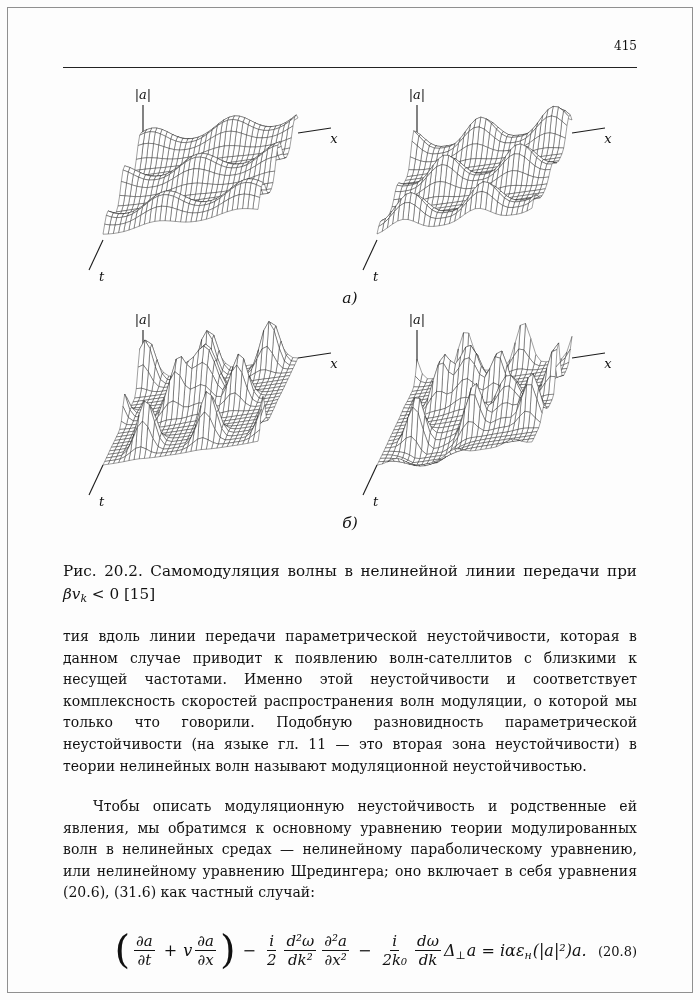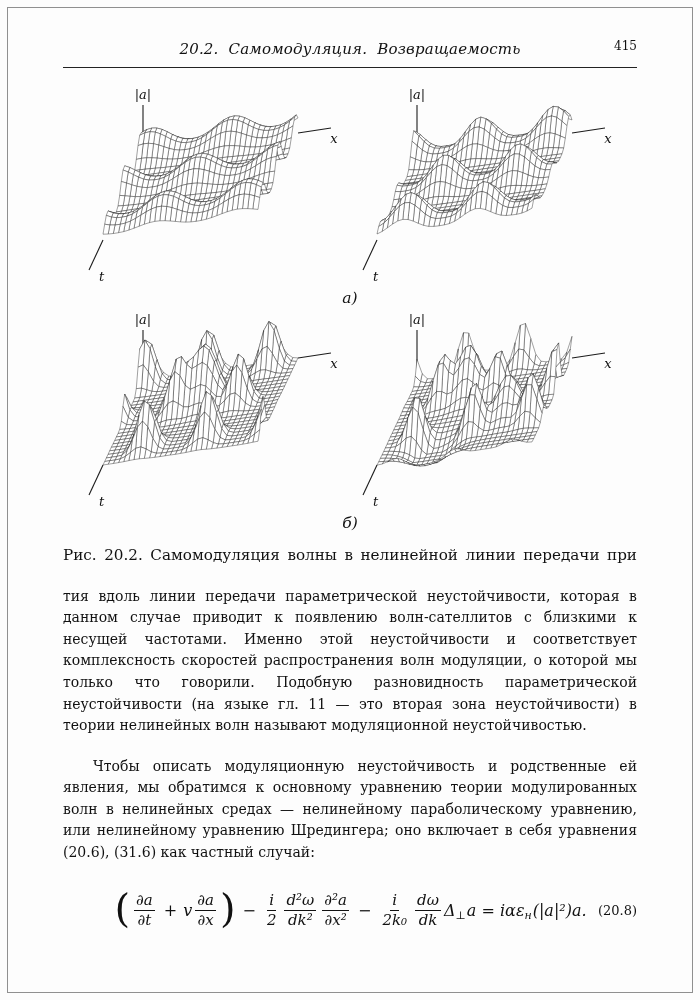--- a/index.html
+++ b/index.html
@@ -15,21 +15,21 @@
   .header-rule{border:none;border-top:1.3px solid #222;margin:7px 0 0}
 
   .figure{margin-top:16px}
   .fig-row{display:flex;justify-content:center;gap:14px}
   .panel{width:260px;height:205px}
   .row-label{text-align:center;font-style:italic;font-size:15.5px;margin:0 0 2px}
   .panel svg polygon{fill:#ffffff;stroke:#1c1c1c;stroke-width:.42}
   .panel svg line{stroke:#1c1c1c;stroke-width:1.1}
   .panel svg text{font-family:"DejaVu Serif",serif;font-style:italic;font-size:13px;fill:#111}
 
-  .caption{margin-top:12px;font-size:15.2px;line-height:1.5}
+  .caption{margin-top:28px;font-size:15.2px;line-height:1.5}
   .cap-line1{text-align:justify;text-align-last:justify}
   .ital{font-style:italic}
   .cap-sub{font-size:11px;vertical-align:-3px;font-style:italic}
 
   .bodytext p{margin:19px 0 0;font-size:14px;line-height:1.54;text-align:justify}
   .bodytext p.indent{text-indent:30px}
 
   .equation-row{position:relative;margin-top:20px;display:flex;justify-content:center;align-items:center;min-height:54px}
   .eq{display:inline-flex;align-items:center;font-size:16px;font-style:italic}
   .frac{display:inline-flex;flex-direction:column;align-items:center;font-size:15px;margin:0 3px;line-height:1.25}
@@ -42,21 +42,20 @@
   .eq-number{position:absolute;right:0;top:50%;transform:translateY(-50%);font-size:13px;font-style:normal}
 </style>
 </head>
 <body>
 
 <div class="scan-frame"></div>
 
 <div class="page-inner">
 
   <div class="header">
-    <span class="running-title">20.2. Самомодуляция. Возвращаемость</span>
     <span class="page-number">415</span>
   </div>
   <hr class="header-rule">
 
   <div class="figure">
     <div class="fig-row">
       <div class="panel"><svg width="260" height="205" viewBox="0 0 260 205">
             <line x1="60" y1="72" x2="60" y2="21"></line>
             <line x1="215" y1="49" x2="248" y2="44"></line>
             <line x1="20" y1="156" x2="6" y2="186"></line>
@@ -2970,20 +2969,21 @@
             <text x="60" y="15" text-anchor="middle">|a|</text>
             <text x="251" y="59" text-anchor="middle">x</text>
             <text x="16" y="197" text-anchor="start">t</text>
           </svg></div>
     </div>
     <div class="row-label">б)</div>
   </div>
 
   <div class="caption">
     <div class="cap-line1">Рис. 20.2. Самомодуляция волны в нелинейной линии передачи при</div>
+    <div class="cap-line2"><span class="ital">βv</span><span class="cap-sub">k</span><span> &lt; 0 [15]</span></div>
   </div>
 
   <div class="bodytext">
     <p>тия вдоль линии передачи параметрической неустойчивости, которая в данном случае приводит к появлению волн-сателлитов с близкими к несущей частотами. Именно этой неустойчивости и соответствует комплексность скоростей распространения волн модуляции, о которой мы только что говорили. Подобную разновидность параметрической неустойчивости (на языке гл. 11 — это вторая зона неустойчивости) в теории нелинейных волн называют модуляционной неустойчивостью.</p>
     <p class="indent">Чтобы описать модуляционную неустойчивость и родственные ей явления, мы обратимся к основному уравнению теории модулированных волн в нелинейных средах — нелинейному параболическому уравнению, или нелинейному уравнению Шредингера; оно включает в себя уравнения (20.6), (31.6) как частный случай:</p>
   </div>
 
   <div class="equation-row">
     <span class="eq">
       <span class="bigp">(</span>

